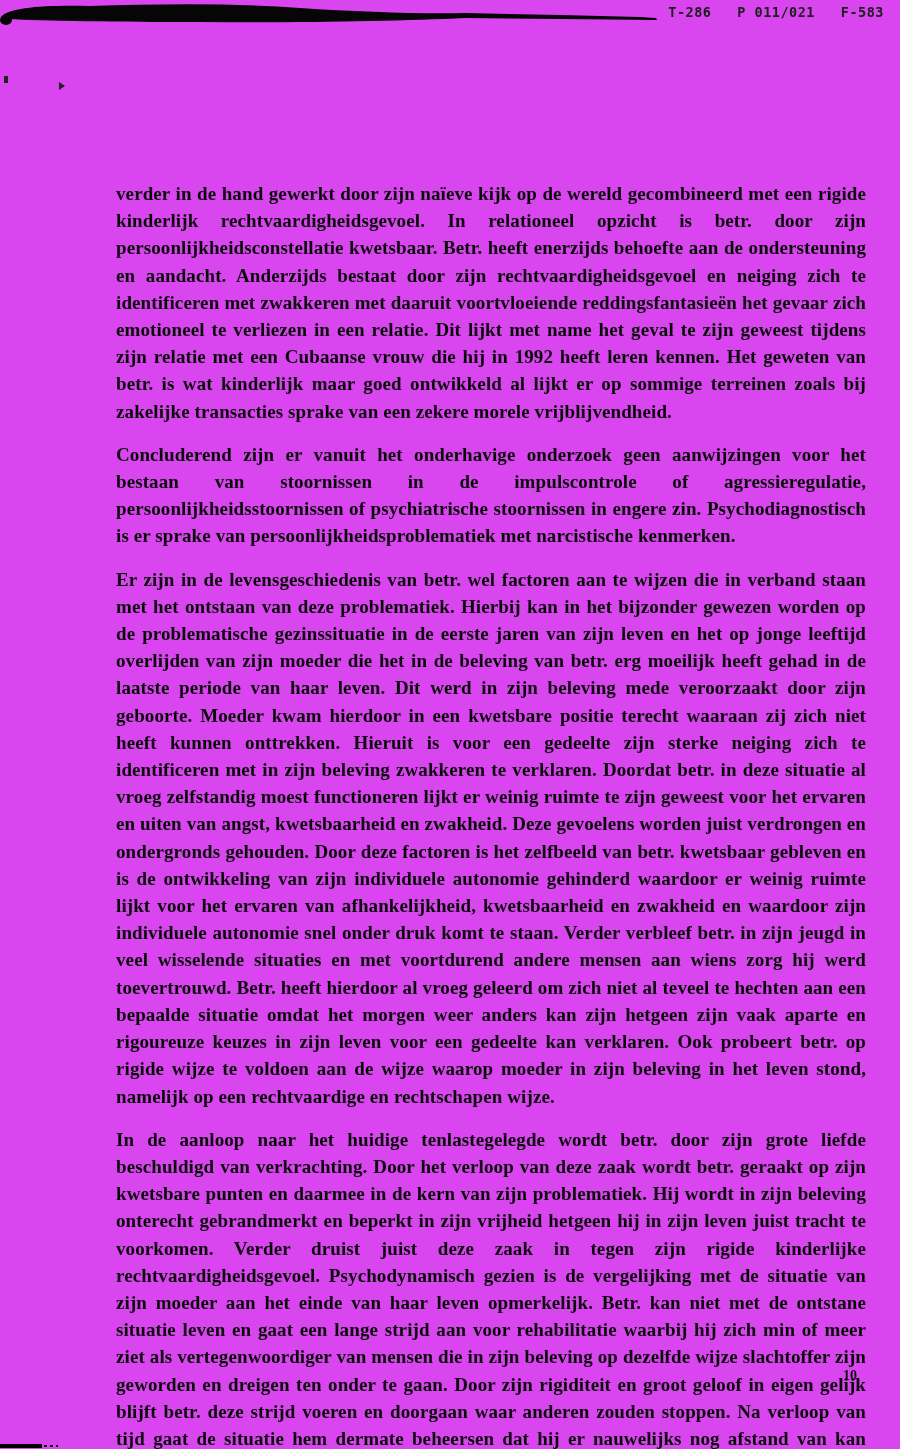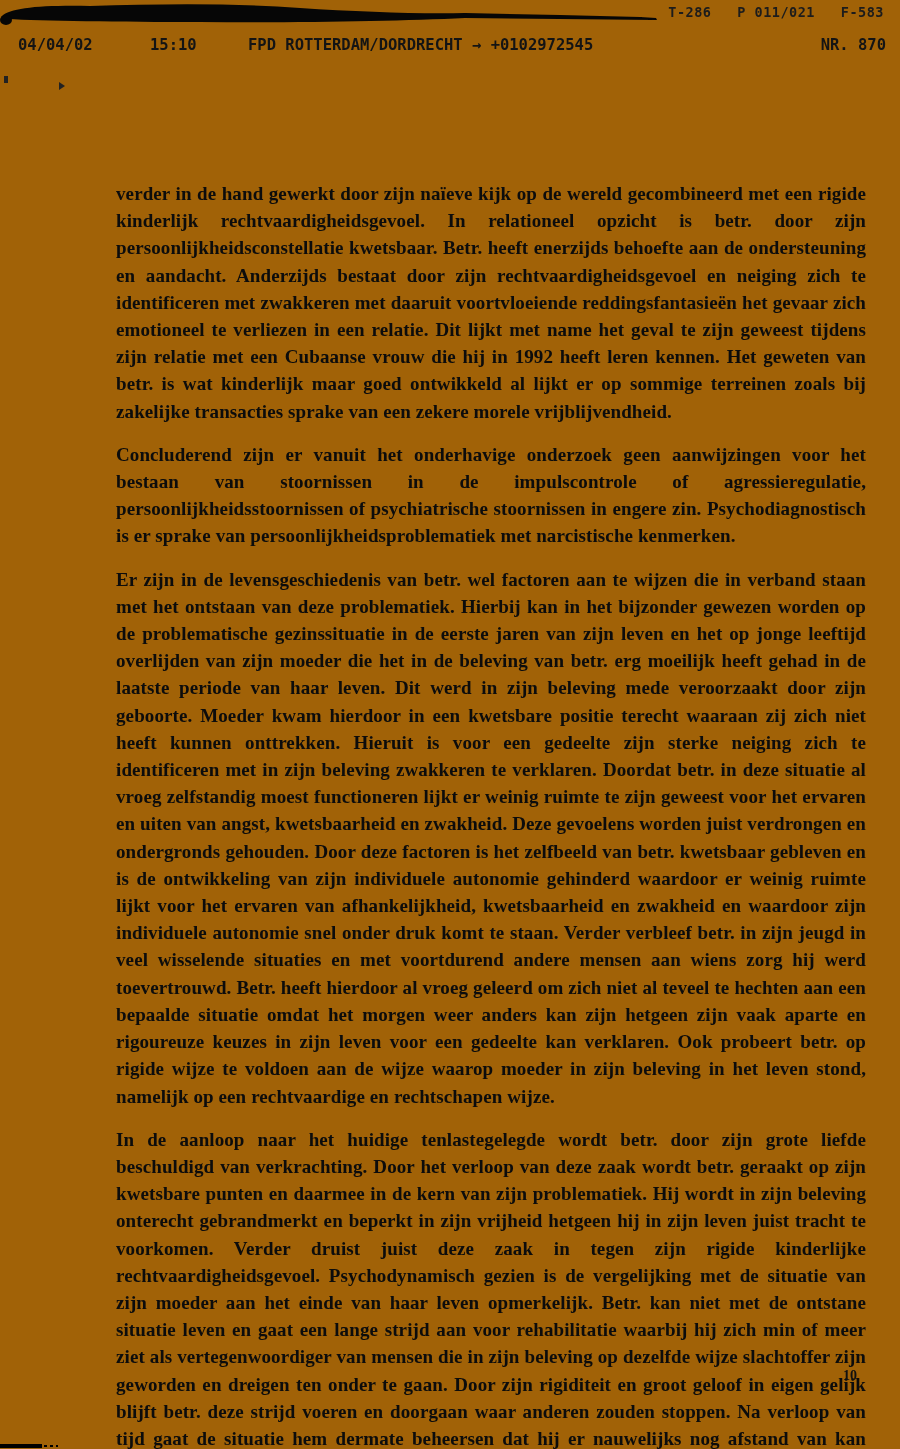--- a/index.html
+++ b/index.html
@@ -4,21 +4,21 @@
 <style>
   html, body {
     margin: 0;
     padding: 0;
     background: #ffffff;
   }
   .page {
     position: relative;
     width: 900px;
     height: 1449px;
-    background: #a16207;
+    background: #d946ef;
     overflow: hidden;
     font-family: "Liberation Serif", serif;
     color: #0a0a0a;
   }
   
   .fax-meta-topright {
     position: absolute;
     top: 4px;
     right: 16px;
     font-family: "DejaVu Sans Mono", monospace;
@@ -122,26 +122,20 @@
     <path d="M2,16 C10,8 40,5 90,6 C160,4 230,3 300,8 C360,12 420,14 465,13
              L560,15 L640,17 L656,18 L657,20 L560,19 L465,18
              C400,21 300,23 200,22 C120,22 40,21 8,19 C2,18 0,17 2,16 Z" fill="#060606"></path>
     <ellipse cx="6" cy="20" rx="6" ry="5" fill="#060606"></ellipse>
     <rect x="630" y="17" width="12" height="2" fill="#060606"></rect>
     <rect x="648" y="18" width="4" height="2" fill="#060606"></rect>
   </svg>
 
   <div class="fax-meta-topright">T-286   P 011/021   F-583</div>
 
-  <div class="fax-header-row">
-    <span class="fax-date">04/04/02</span>
-    <span class="fax-time">15:10</span>
-    <span class="fax-sender">FPD ROTTERDAM/DORDRECHT → +0102972545</span>
-    <span class="fax-number">NR. 870</span>
-  </div>
 
   <div class="stray-mark-1"></div>
   <div class="stray-mark-2"></div>
 
   <div class="report-body">
     <p>verder in de hand gewerkt door zijn naïeve kijk op de wereld gecombineerd met een rigide kinderlijk rechtvaardigheidsgevoel. In relationeel opzicht is betr. door zijn persoonlijkheidsconstellatie kwetsbaar. Betr. heeft enerzijds behoefte aan de ondersteuning en aandacht. Anderzijds bestaat door zijn rechtvaardigheidsgevoel en neiging zich te identificeren met zwakkeren met daaruit voortvloeiende reddingsfantasieën het gevaar zich emotioneel te verliezen in een relatie. Dit lijkt met name het geval te zijn geweest tijdens zijn relatie met een Cubaanse vrouw die hij in 1992 heeft leren kennen. Het geweten van betr. is wat kinderlijk maar goed ontwikkeld al lijkt er op sommige terreinen zoals bij zakelijke transacties sprake van een zekere morele vrijblijvendheid.</p>
     <p>Concluderend zijn er vanuit het onderhavige onderzoek geen aanwijzingen voor het bestaan van stoornissen in de impulscontrole of agressieregulatie, persoonlijkheidsstoornissen of psychiatrische stoornissen in engere zin. Psychodiagnostisch is er sprake van persoonlijkheidsproblematiek met narcistische kenmerken.</p>
     <p>Er zijn in de levensgeschiedenis van betr. wel factoren aan te wijzen die in verband staan met het ontstaan van deze problematiek. Hierbij kan in het bijzonder gewezen worden op de problematische gezinssituatie in de eerste jaren van zijn leven en het op jonge leeftijd overlijden van zijn moeder die het in de beleving van betr. erg moeilijk heeft gehad in de laatste periode van haar leven. Dit werd in zijn beleving mede veroorzaakt door zijn geboorte. Moeder kwam hierdoor in een kwetsbare positie terecht waaraan zij zich niet heeft kunnen onttrekken. Hieruit is voor een gedeelte zijn sterke neiging zich te identificeren met in zijn beleving zwakkeren te verklaren. Doordat betr. in deze situatie al vroeg zelfstandig moest functioneren lijkt er weinig ruimte te zijn geweest voor het ervaren en uiten van angst, kwetsbaarheid en zwakheid. Deze gevoelens worden juist verdrongen en ondergronds gehouden. Door deze factoren is het zelfbeeld van betr. kwetsbaar gebleven en is de ontwikkeling van zijn individuele autonomie gehinderd waardoor er weinig ruimte lijkt voor het ervaren van afhankelijkheid, kwetsbaarheid en zwakheid en waardoor zijn individuele autonomie snel onder druk komt te staan. Verder verbleef betr. in zijn jeugd in veel wisselende situaties en met voortdurend andere mensen aan wiens zorg hij werd toevertrouwd. Betr. heeft hierdoor al vroeg geleerd om zich niet al teveel te hechten aan een bepaalde situatie omdat het morgen weer anders kan zijn hetgeen zijn vaak aparte en rigoureuze keuzes in zijn leven voor een gedeelte kan verklaren. Ook probeert betr. op rigide wijze te voldoen aan de wijze waarop moeder in zijn beleving in het leven stond, namelijk op een rechtvaardige en rechtschapen wijze.</p>
     <p>In de aanloop naar het huidige tenlastegelegde wordt betr. door zijn grote liefde beschuldigd van verkrachting. Door het verloop van deze zaak wordt betr. geraakt op zijn kwetsbare punten en daarmee in de kern van zijn problematiek. Hij wordt in zijn beleving onterecht gebrandmerkt en beperkt in zijn vrijheid hetgeen hij in zijn leven juist tracht te voorkomen. Verder druist juist deze zaak in tegen zijn rigide kinderlijke rechtvaardigheidsgevoel. Psychodynamisch gezien is de vergelijking met de situatie van zijn moeder aan het einde van haar leven opmerkelijk. Betr. kan niet met de ontstane situatie leven en gaat een lange strijd aan voor rehabilitatie waarbij hij zich min of meer ziet als vertegenwoordiger van mensen die in zijn beleving op dezelfde wijze slachtoffer zijn geworden en dreigen ten onder te gaan. Door zijn rigiditeit en groot geloof in eigen gelijk blijft betr. deze strijd voeren en doorgaan waar anderen zouden stoppen. Na verloop van tijd gaat de situatie hem dermate beheersen dat hij er nauwelijks nog afstand van kan nemen. De langdurige situatie lijkt hem ook psychisch te ontregelen. Betr. heeft het idee psychisch te bezwijken en zichzelf te verliezen in zijn strijd en er zijn aanwijzingen dat zijn realiteitstoetsing en beoordelingsvermogen onder druk komen te staan. De massale boosheid en onmacht drijven hem tegen die psychische achtergrond - in een poging de mensen te bereiken die in zijn ogen uiteindelijk verantwoordelijk zijn voor de situatie - tot de tenlastegelegde feiten die over een lange periode plaatsvinden.</p>
   </div>

